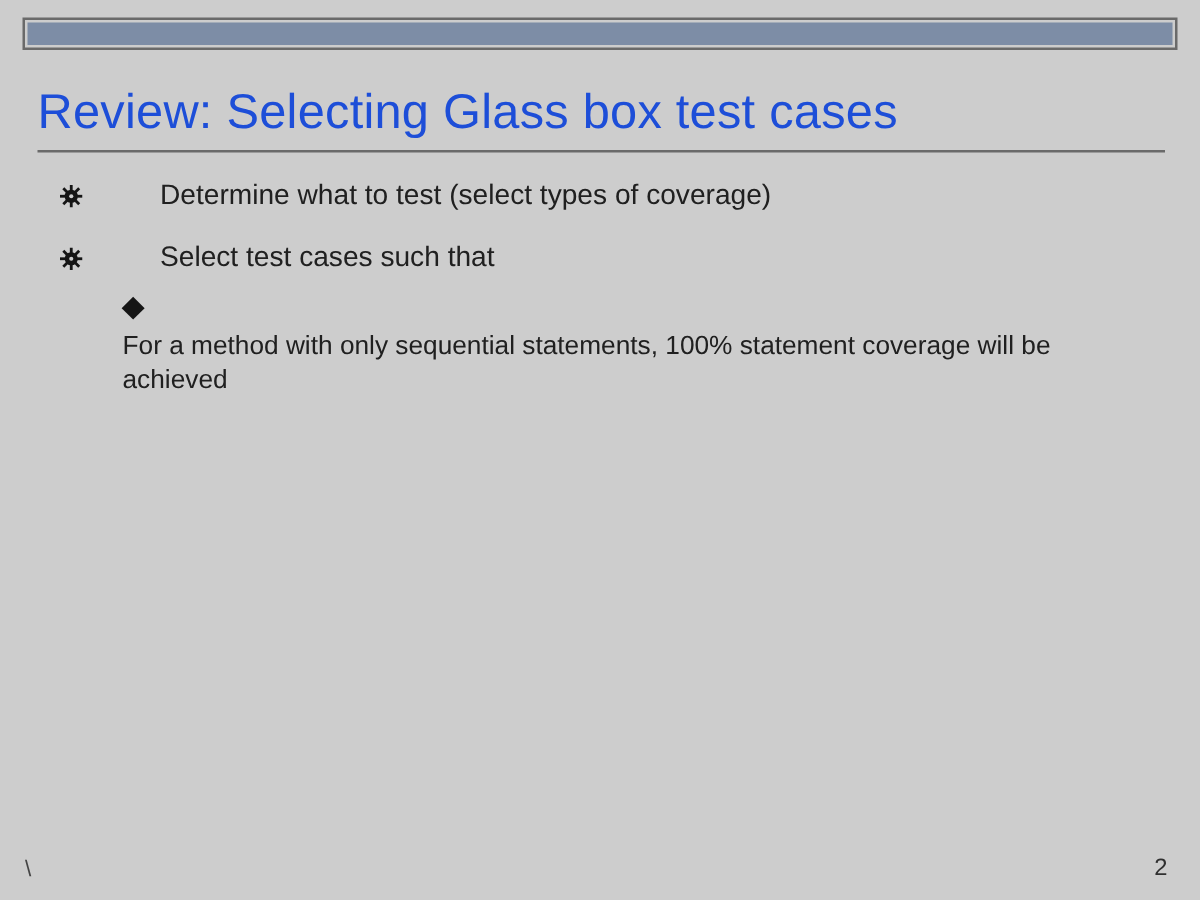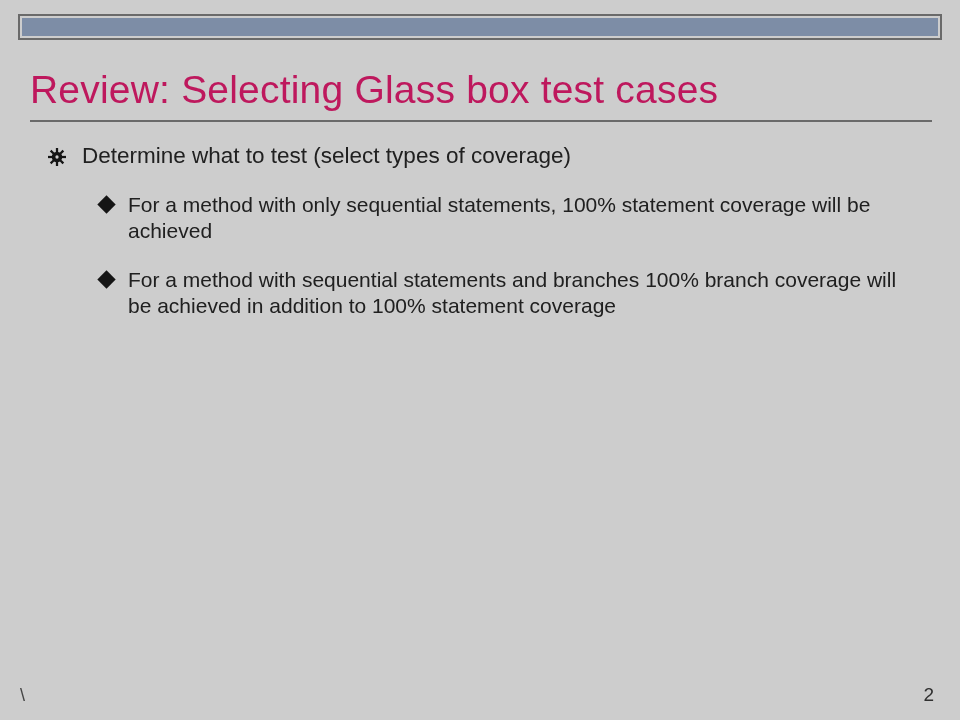--- a/index.html
+++ b/index.html
@@ -20,48 +20,50 @@
     height: 18px;
     background: #7d8da6;
   }
   .title-wrap {
     margin: 28px 28px 4px 30px;
   }
   .title {
     font-size: 39px;
     font-weight: 400;
     letter-spacing: 0.2px;
-    color: #be185d;
+    color: #1d4ed8;
     font-family: Arial, Helvetica, sans-serif;
   }
   .title-rule {
     margin: 8px 28px 0 30px;
     height: 2px;
     background: #6a6a6a;
   }
   .body {
     margin: 20px 40px 0 48px;
     font-size: 22.5px;
     line-height: 1.25;
   }
   .lvl1 {
     display: flex;
     margin-bottom: 22px;
+    gap: 46px;
   }
   .lvl1 .bullet {
     width: 34px;
     flex: 0 0 34px;
     padding-top: 4px;
   }
   .lvl1 .text { flex: 1 1 auto; }
   .subgroup { margin: 4px 0 0 50px; }
   .lvl2 {
     display: flex;
     margin-bottom: 22px;
     font-size: 21px;
+    flex-direction: column;
   }
   .lvl2 .bullet {
     width: 30px;
     flex: 0 0 30px;
     padding-top: 6px;
   }
   .diamond {
     width: 13px; height: 13px;
     background: #151515;
     transform: rotate(45deg);
@@ -119,32 +121,47 @@
               <rect x="18" y="10.5" width="6" height="3" transform="rotate(45 12 12)"></rect>
             </g>
             <circle cx="12" cy="12" r="2.2" fill="#cdcdcd"></circle>
           </svg>
         </div>
     </div>
     <div class="text">Determine what to test (select types of coverage)</div>
   </div>
 
 
+  <div class="lvl1" style="margin-bottom:14px">
+    <div class="bullet">
+      <div class="gear">
+          <svg viewBox="0 0 24 24" width="18" height="18">
+            <g fill="#151515">
+              <circle cx="12" cy="12" r="7"></circle>
+              <rect x="10.5" y="0" width="3" height="6"></rect>
+              <rect x="10.5" y="18" width="3" height="6"></rect>
+              <rect x="0" y="10.5" width="6" height="3"></rect>
+              <rect x="18" y="10.5" width="6" height="3"></rect>
+              <rect x="10.5" y="0" width="3" height="6" transform="rotate(45 12 12)"></rect>
+              <rect x="10.5" y="18" width="3" height="6" transform="rotate(45 12 12)"></rect>
+              <rect x="0" y="10.5" width="6" height="3" transform="rotate(45 12 12)"></rect>
+              <rect x="18" y="10.5" width="6" height="3" transform="rotate(45 12 12)"></rect>
+            </g>
+            <circle cx="12" cy="12" r="2.2" fill="#cdcdcd"></circle>
+          </svg>
+        </div>
+    </div>
+    <div class="text">Select test cases such that</div>
+  </div>
 
   <div class="subgroup">
     <div class="lvl2">
       <div class="bullet">
           <div class="diamond"></div>
         </div>
       <div class="text">For a method with only sequential statements, 100% statement coverage will be achieved</div>
-    </div>
-    <div class="lvl2">
-      <div class="bullet">
-          <div class="diamond"></div>
-        </div>
-      <div class="text">For a method with sequential statements and branches 100% branch coverage will be achieved in addition to 100% statement coverage</div>
     </div>
   </div>
 
 </div>
 
 <div class="footer-left">\</div>
 <div class="footer-right">2</div>
 
 </body></html>

